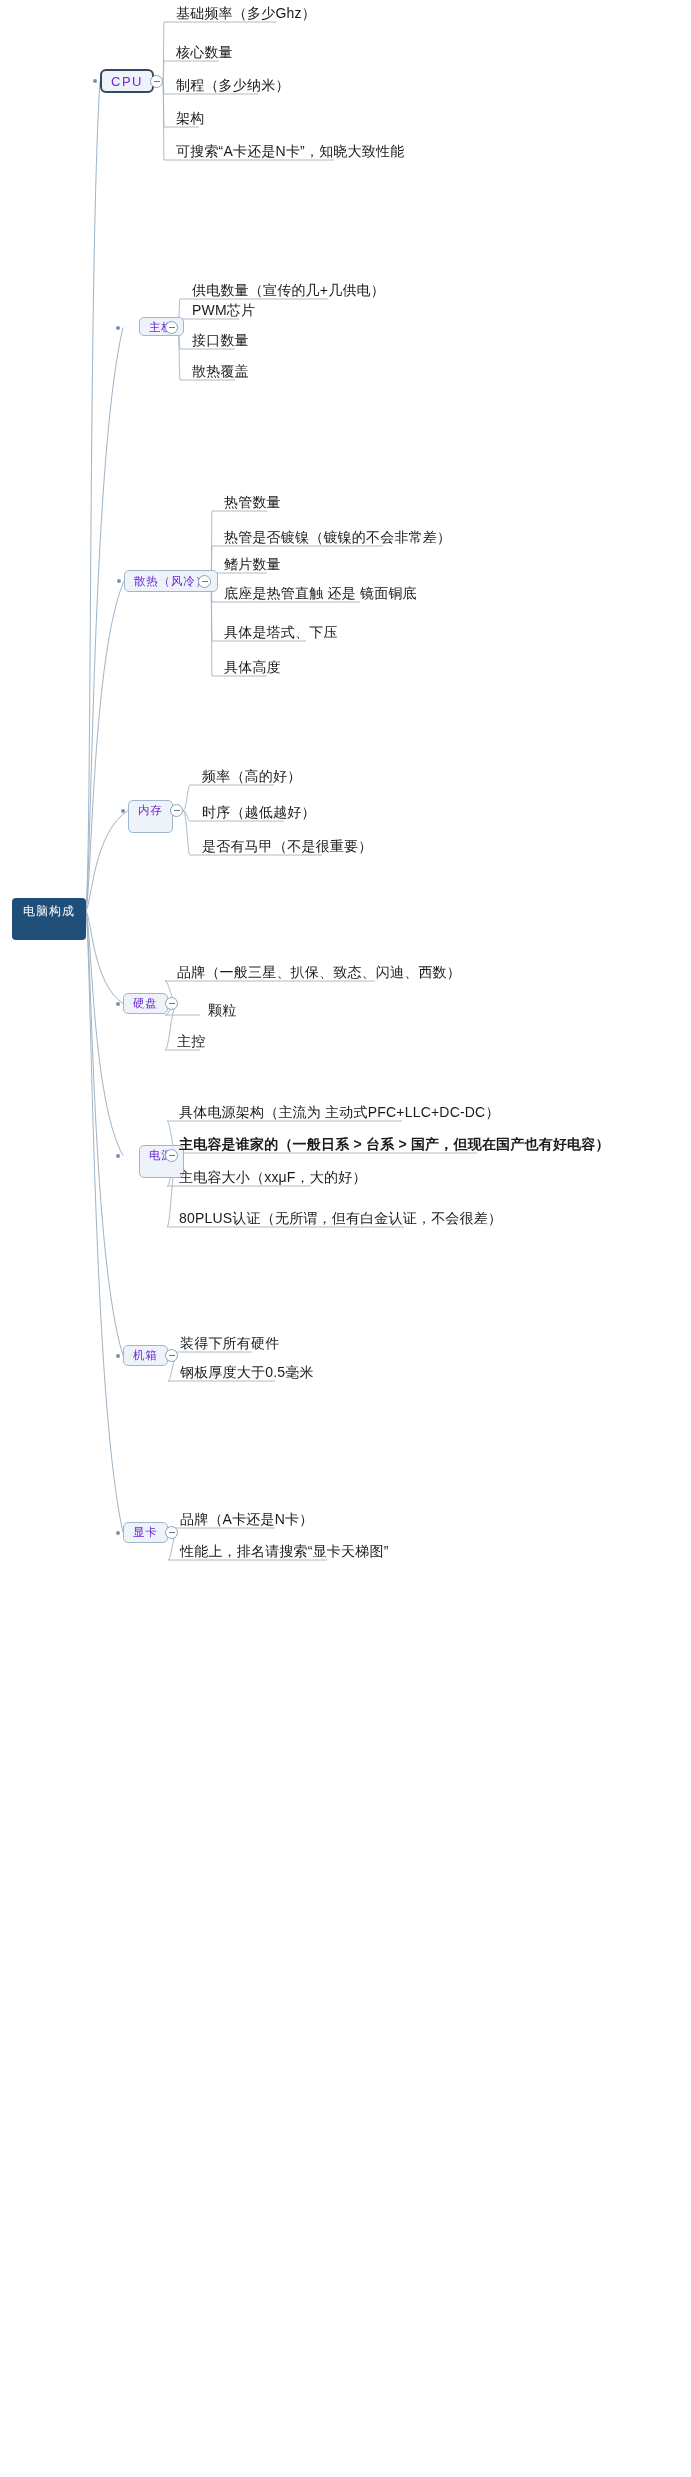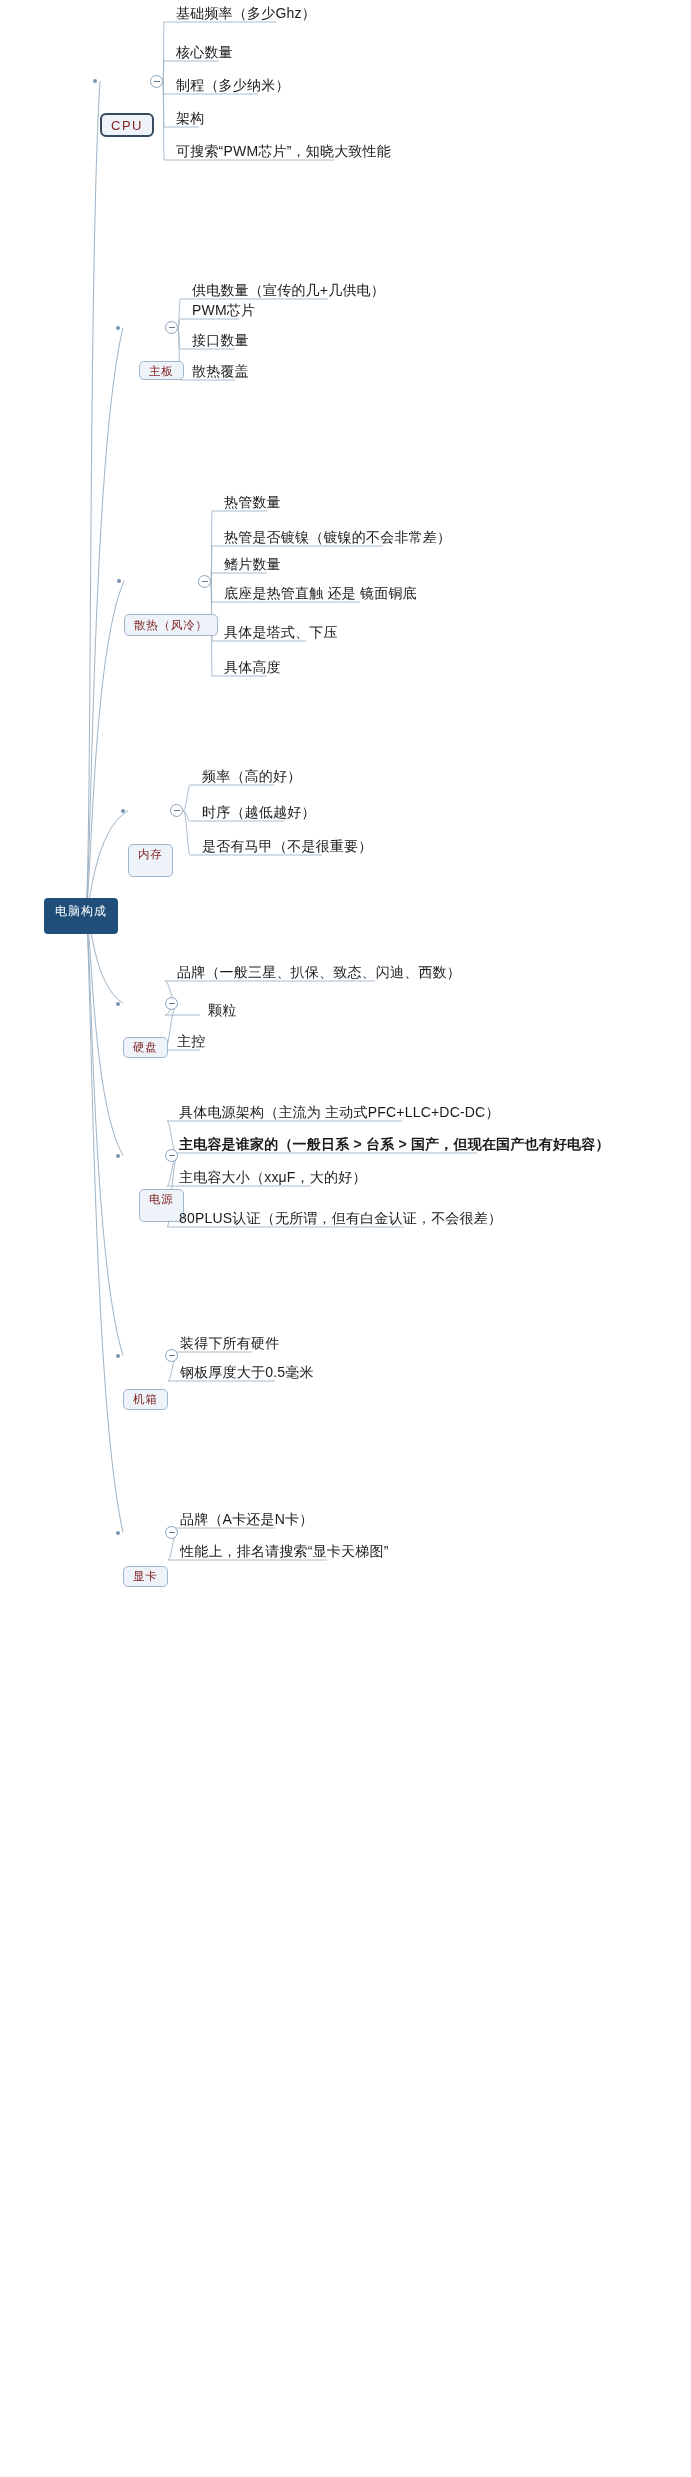--- a/index.html
+++ b/index.html
@@ -24,28 +24,27 @@
     box-sizing:border-box;
     text-align:center;
   }
 
   
   .branch-node{
     position:absolute;
     background:#eef3f9;
     border:1.4px solid #9fb6cd;
     border-radius:5px;
-    color:#7f1d1d;
+    color:#6d28d9;
     font-size:11.5px;
     letter-spacing:.8px;
     padding:5px 9px;
     white-space:nowrap;
     box-sizing:border-box;
     text-align:center;
-    margin-top:44px;
   }
   .branch-node.strong{
     border:2.2px solid #36495e;
     background:#eef3f9;
     border-radius:6px;
     font-size:13px;
     letter-spacing:1.5px;
     font-family:"Liberation Sans",sans-serif;
   }
 
@@ -148,29 +147,29 @@
       <path d="M 167 1227 L 404 1227" fill="none" stroke="#9fb4c6" stroke-width="0.9"></path>
       <path d="M 178 1355.5 C 172.5 1355.5, 171.5 1352, 168 1352" fill="none" stroke="#9fb4c6" stroke-width="0.9"></path>
       <path d="M 168 1352 L 252 1352" fill="none" stroke="#9fb4c6" stroke-width="0.9"></path>
       <path d="M 178 1355.5 C 172.5 1355.5, 171.5 1381, 168 1381" fill="none" stroke="#9fb4c6" stroke-width="0.9"></path>
       <path d="M 168 1381 L 275 1381" fill="none" stroke="#9fb4c6" stroke-width="0.9"></path>
       <path d="M 178 1532.5 C 172.5 1532.5, 171.5 1528, 168 1528" fill="none" stroke="#9fb4c6" stroke-width="0.9"></path>
       <path d="M 168 1528 L 275 1528" fill="none" stroke="#9fb4c6" stroke-width="0.9"></path>
       <path d="M 178 1532.5 C 172.5 1532.5, 171.5 1560, 168 1560" fill="none" stroke="#9fb4c6" stroke-width="0.9"></path>
       <path d="M 168 1560 L 327 1560" fill="none" stroke="#9fb4c6" stroke-width="0.9"></path>
     </svg>
-<div class="root-node" style="left: 12px; top: 898px; width: 74px; height: 36px; line-height: 12px; margin-left: 32px;">电脑构成</div>
+<div class="root-node" style="left: 12px; top: 898px; width: 74px; height: 42px; line-height: 12px;">电脑构成</div>
     <div class="dot" style="left: 93px; top: 79px;"></div>
     <div class="branch-node strong" style="left: 100px; top: 69px; min-width: 48px; height: 24px; line-height: 12px;">CPU</div>
     <div class="toggle" style="left: 150px; top: 74.5px;"></div>
     <div class="leaf" style="left: 176px; top: 7px;">基础频率（多少Ghz）</div>
     <div class="leaf" style="left: 176px; top: 46px;">核心数量</div>
     <div class="leaf" style="left: 176px; top: 79px;">制程（多少纳米）</div>
     <div class="leaf" style="left: 176px; top: 112px;">架构</div>
-    <div class="leaf" style="left: 176px; top: 145px;">可搜索“PWM芯片”，知晓大致性能</div>
+    <div class="leaf" style="left: 176px; top: 145px;">可搜索“A卡还是N卡”，知晓大致性能</div>
     <div class="dot" style="left: 116px; top: 325.5px;"></div>
     <div class="branch-node" style="left: 139px; top: 317px; min-width: 40px; height: 19px; line-height: 9px;">主板</div>
     <div class="toggle" style="left: 165px; top: 321px;"></div>
     <div class="leaf" style="left: 192px; top: 284px;">供电数量（宣传的几+几供电）</div>
     <div class="leaf" style="left: 192px; top: 304px;">PWM芯片</div>
     <div class="leaf" style="left: 192px; top: 334px;">接口数量</div>
     <div class="leaf" style="left: 192px; top: 365px;">散热覆盖</div>
     <div class="dot" style="left: 117px; top: 579px;"></div>
     <div class="branch-node" style="left: 124px; top: 570px; min-width: 72px; height: 22px; line-height: 10px;">散热（风冷）</div>
     <div class="toggle" style="left: 198px; top: 574.5px;"></div>

